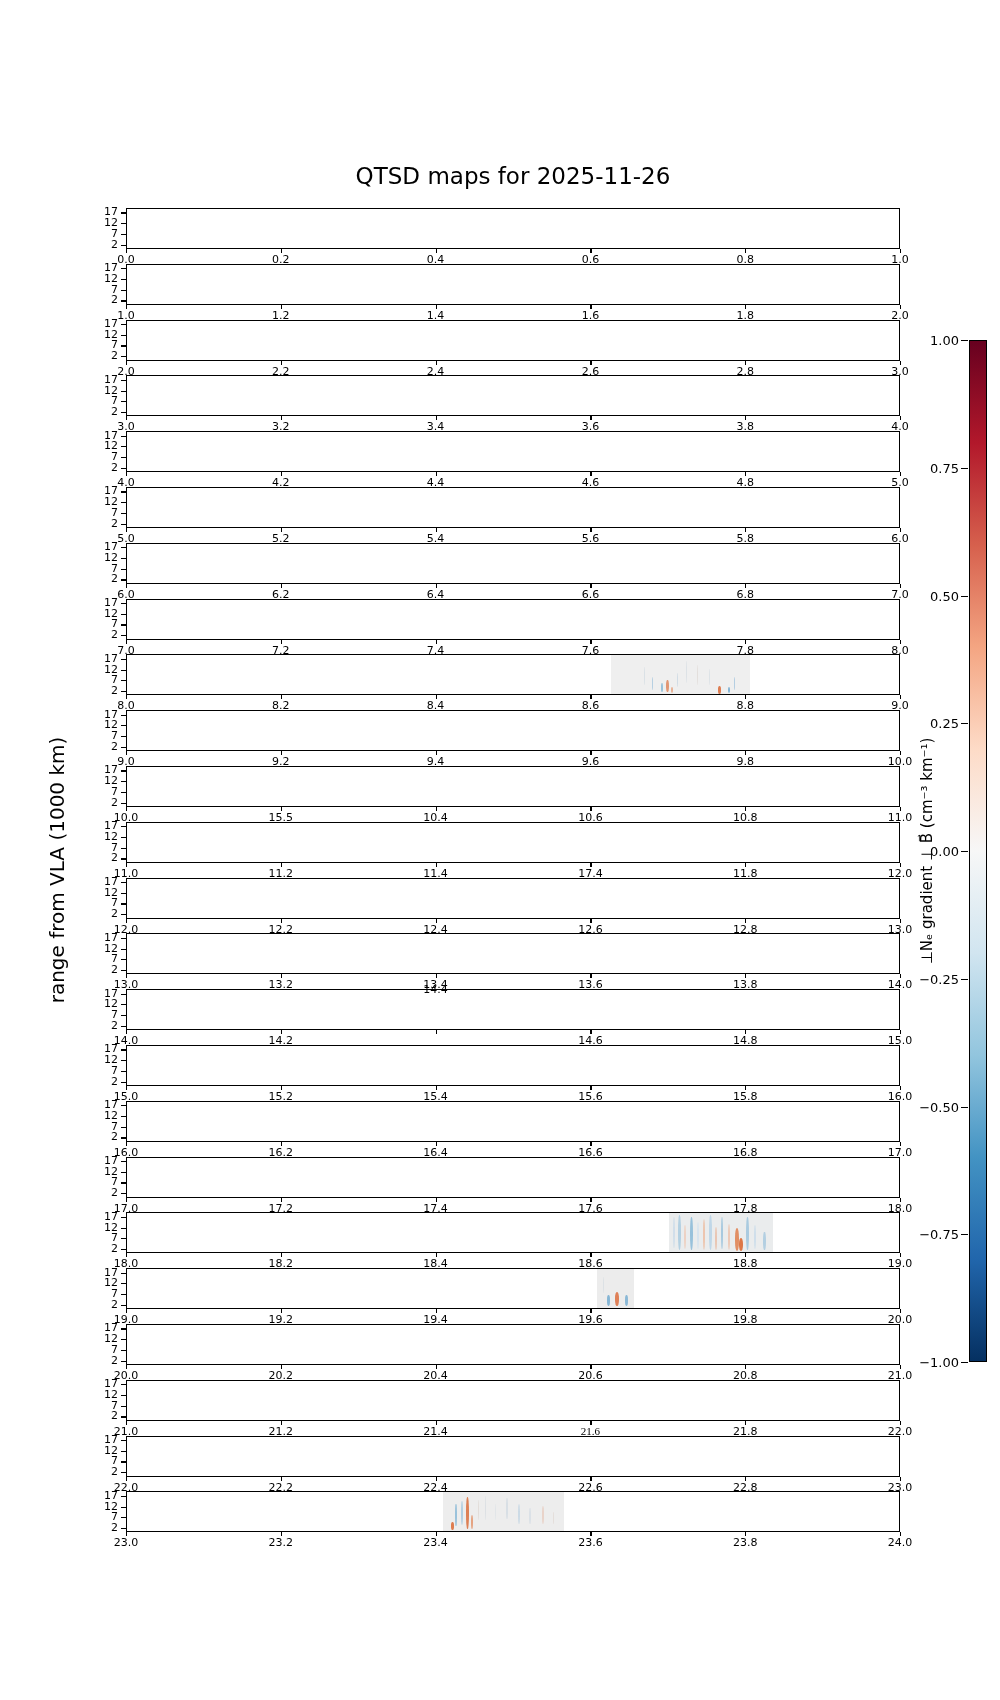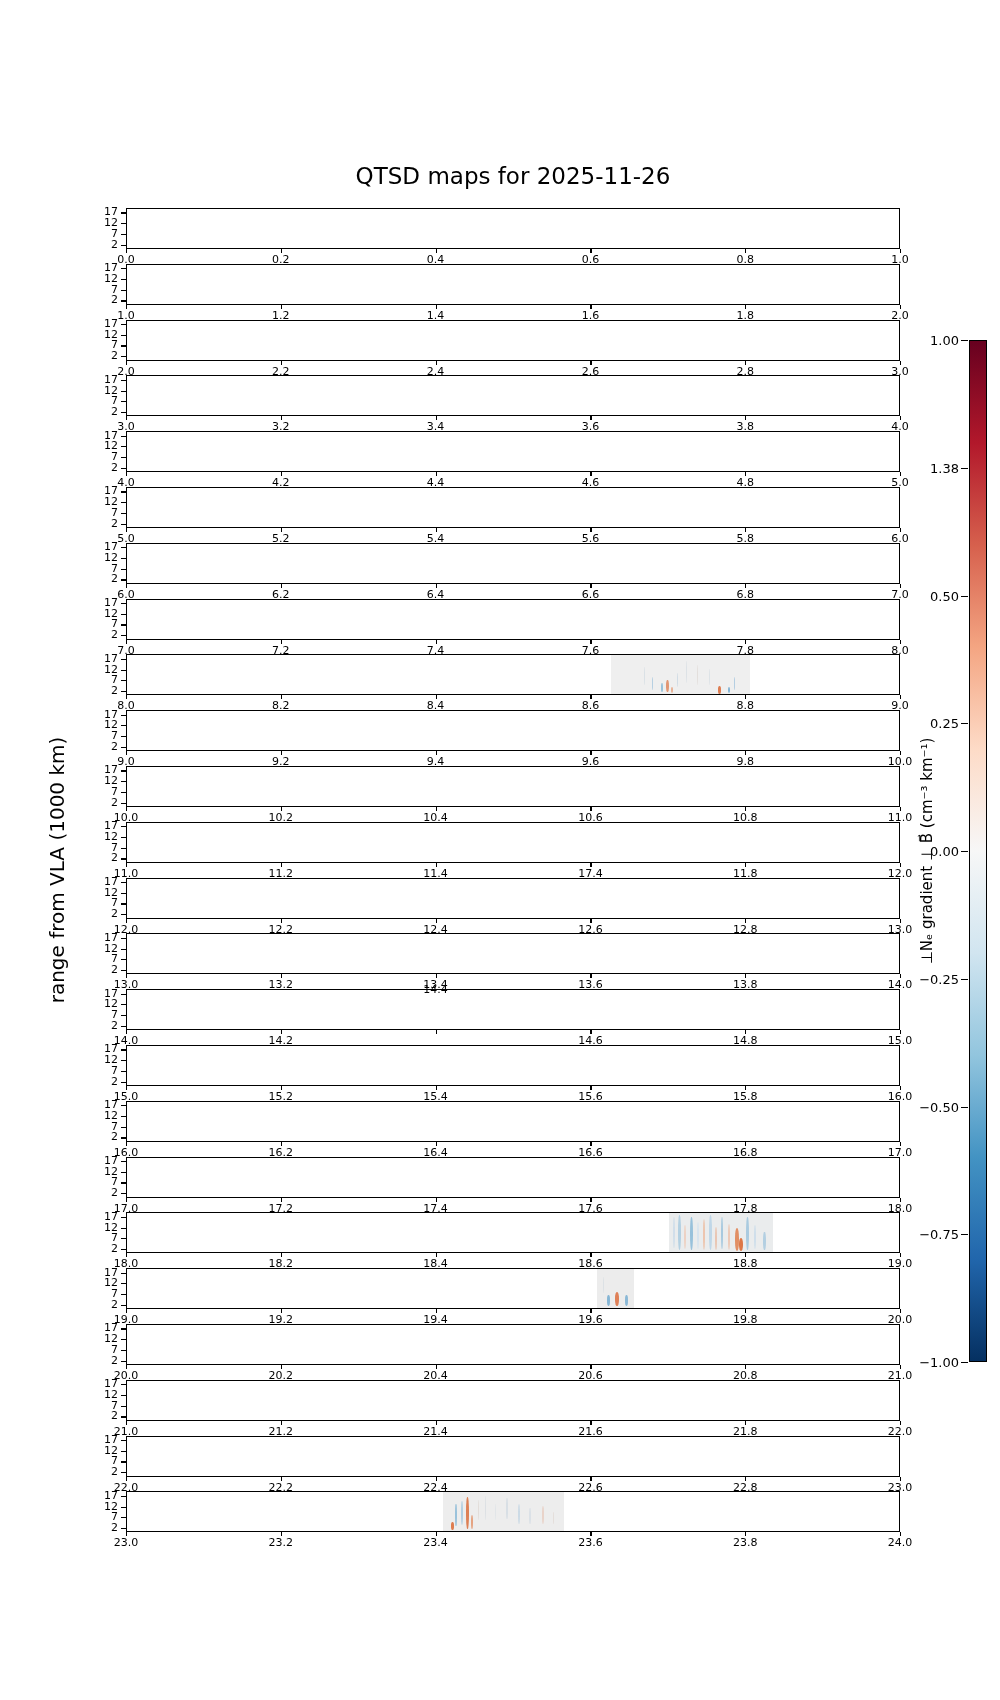--- a/index.html
+++ b/index.html
@@ -257,21 +257,21 @@
       <div class="yticklabel" style="left: 94px; top: 796.684px;">2</div>
       <div class="ytick" style="left: 121px; top: 791.895px;"></div>
       <div class="yticklabel" style="left: 94px; top: 785.895px;">7</div>
       <div class="ytick" style="left: 121px; top: 781.105px;"></div>
       <div class="yticklabel" style="left: 94px; top: 775.105px;">12</div>
       <div class="ytick" style="left: 121px; top: 770.316px;"></div>
       <div class="yticklabel" style="left: 94px; top: 764.316px;">17</div>
       <div class="xtick" style="left: 126px; top: 807px;"></div>
       <div class="xrowlabel" style="left: 126px; top: 812px;">10.0</div>
       <div class="xtick" style="left: 280.8px; top: 807px;"></div>
-      <div class="xrowlabel" style="left: 280.8px; top: 812px;">10.2</div>
+      <div class="xrowlabel" style="left: 280.8px; top: 812px;">15.5</div>
       <div class="xtick" style="left: 435.6px; top: 807px;"></div>
       <div class="xrowlabel" style="left: 435.6px; top: 812px;">10.4</div>
       <div class="xtick" style="left: 590.4px; top: 807px;"></div>
       <div class="xrowlabel" style="left: 590.4px; top: 812px;">10.6</div>
       <div class="xtick" style="left: 745.2px; top: 807px;"></div>
       <div class="xrowlabel" style="left: 745.2px; top: 812px;">10.8</div>
       <div class="xtick" style="left: 900px; top: 807px;"></div>
       <div class="xrowlabel" style="left: 900px; top: 812px;">11.0</div>
       <div class="panel" style="left: 126px; top: 821.8px; width: 774px; height: 41px;"></div>
       <div class="ytick" style="left: 121px; top: 858.484px;"></div>
@@ -517,21 +517,21 @@
       <div class="yticklabel" style="left: 94px; top: 1388.91px;">12</div>
       <div class="ytick" style="left: 121px; top: 1384.12px;"></div>
       <div class="yticklabel" style="left: 94px; top: 1378.12px;">17</div>
       <div class="xtick" style="left: 126px; top: 1420.8px;"></div>
       <div class="xrowlabel" style="left: 126px; top: 1425.8px;">21.0</div>
       <div class="xtick" style="left: 280.8px; top: 1420.8px;"></div>
       <div class="xrowlabel" style="left: 280.8px; top: 1425.8px;">21.2</div>
       <div class="xtick" style="left: 435.6px; top: 1420.8px;"></div>
       <div class="xrowlabel" style="left: 435.6px; top: 1425.8px;">21.4</div>
       <div class="xtick" style="left: 590.4px; top: 1420.8px;"></div>
-      <div class="xrowlabel" style="left: 590.4px; top: 1425.8px;">21.6</div>
+      <div class="xrowlabel" style="left: 590.4px; top: 1425.8px; font-family: Liberation Serif, serif;">21.6</div>
       <div class="xtick" style="left: 745.2px; top: 1420.8px;"></div>
       <div class="xrowlabel" style="left: 745.2px; top: 1425.8px;">21.8</div>
       <div class="xtick" style="left: 900px; top: 1420.8px;"></div>
       <div class="xrowlabel" style="left: 900px; top: 1425.8px;">22.0</div>
       <div class="panel" style="left: 126px; top: 1435.6px; width: 774px; height: 41px;"></div>
       <div class="ytick" style="left: 121px; top: 1472.28px;"></div>
       <div class="yticklabel" style="left: 94px; top: 1466.28px;">2</div>
       <div class="ytick" style="left: 121px; top: 1461.49px;"></div>
       <div class="yticklabel" style="left: 94px; top: 1455.49px;">7</div>
       <div class="ytick" style="left: 121px; top: 1450.71px;"></div>
@@ -587,21 +587,21 @@
       <div class="xrowlabel" style="left: 745.2px; top: 1537.4px;">23.8</div>
       <div class="xtick" style="left: 900px; top: 1532.4px;"></div>
       <div class="xrowlabel" style="left: 900px; top: 1537.4px;">24.0</div>
     </div>
   <div id="colorbar">
     <div class="cbar-bar" id="cbar-bar" style="left: 969px; top: 340px; width: 18px; height: 1022px; background: linear-gradient(rgb(103, 0, 31) 0%, rgb(178, 24, 43) 10%, rgb(214, 96, 77) 20%, rgb(244, 165, 130) 30%, rgb(253, 219, 199) 40%, rgb(247, 247, 247) 50%, rgb(209, 229, 240) 60%, rgb(146, 197, 222) 70%, rgb(67, 147, 195) 80%, rgb(33, 102, 172) 90%, rgb(5, 48, 97) 100%);"></div>
     <div class="cbar-label" style="left: 927px; top: 851px;">⊥Nₑ gradient ⊥ B⃗ (cm⁻³ km⁻¹)</div>
   <div class="cbar-tickmark" style="left: 961px; top: 340px;"></div>
       <div class="cbar-ticklabel" style="left: 907px; top: 334px;">1.00</div>
       <div class="cbar-tickmark" style="left: 961px; top: 467.75px;"></div>
-      <div class="cbar-ticklabel" style="left: 907px; top: 461.75px;">1.38</div>
+      <div class="cbar-ticklabel" style="left: 907px; top: 461.75px;">0.75</div>
       <div class="cbar-tickmark" style="left: 961px; top: 595.5px;"></div>
       <div class="cbar-ticklabel" style="left: 907px; top: 589.5px;">0.50</div>
       <div class="cbar-tickmark" style="left: 961px; top: 723.25px;"></div>
       <div class="cbar-ticklabel" style="left: 907px; top: 717.25px;">0.25</div>
       <div class="cbar-tickmark" style="left: 961px; top: 851px;"></div>
       <div class="cbar-ticklabel" style="left: 907px; top: 845px;">0.00</div>
       <div class="cbar-tickmark" style="left: 961px; top: 978.75px;"></div>
       <div class="cbar-ticklabel" style="left: 907px; top: 972.75px;">−0.25</div>
       <div class="cbar-tickmark" style="left: 961px; top: 1106.5px;"></div>
       <div class="cbar-ticklabel" style="left: 907px; top: 1100.5px;">−0.50</div>

